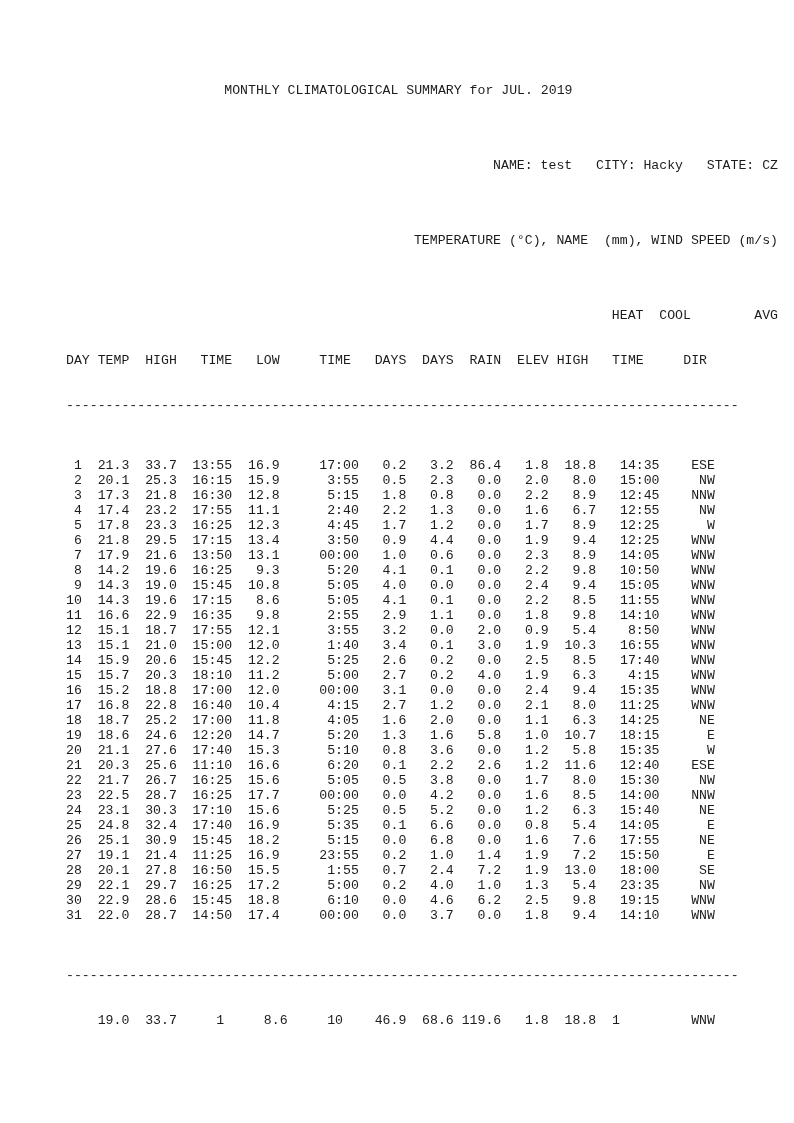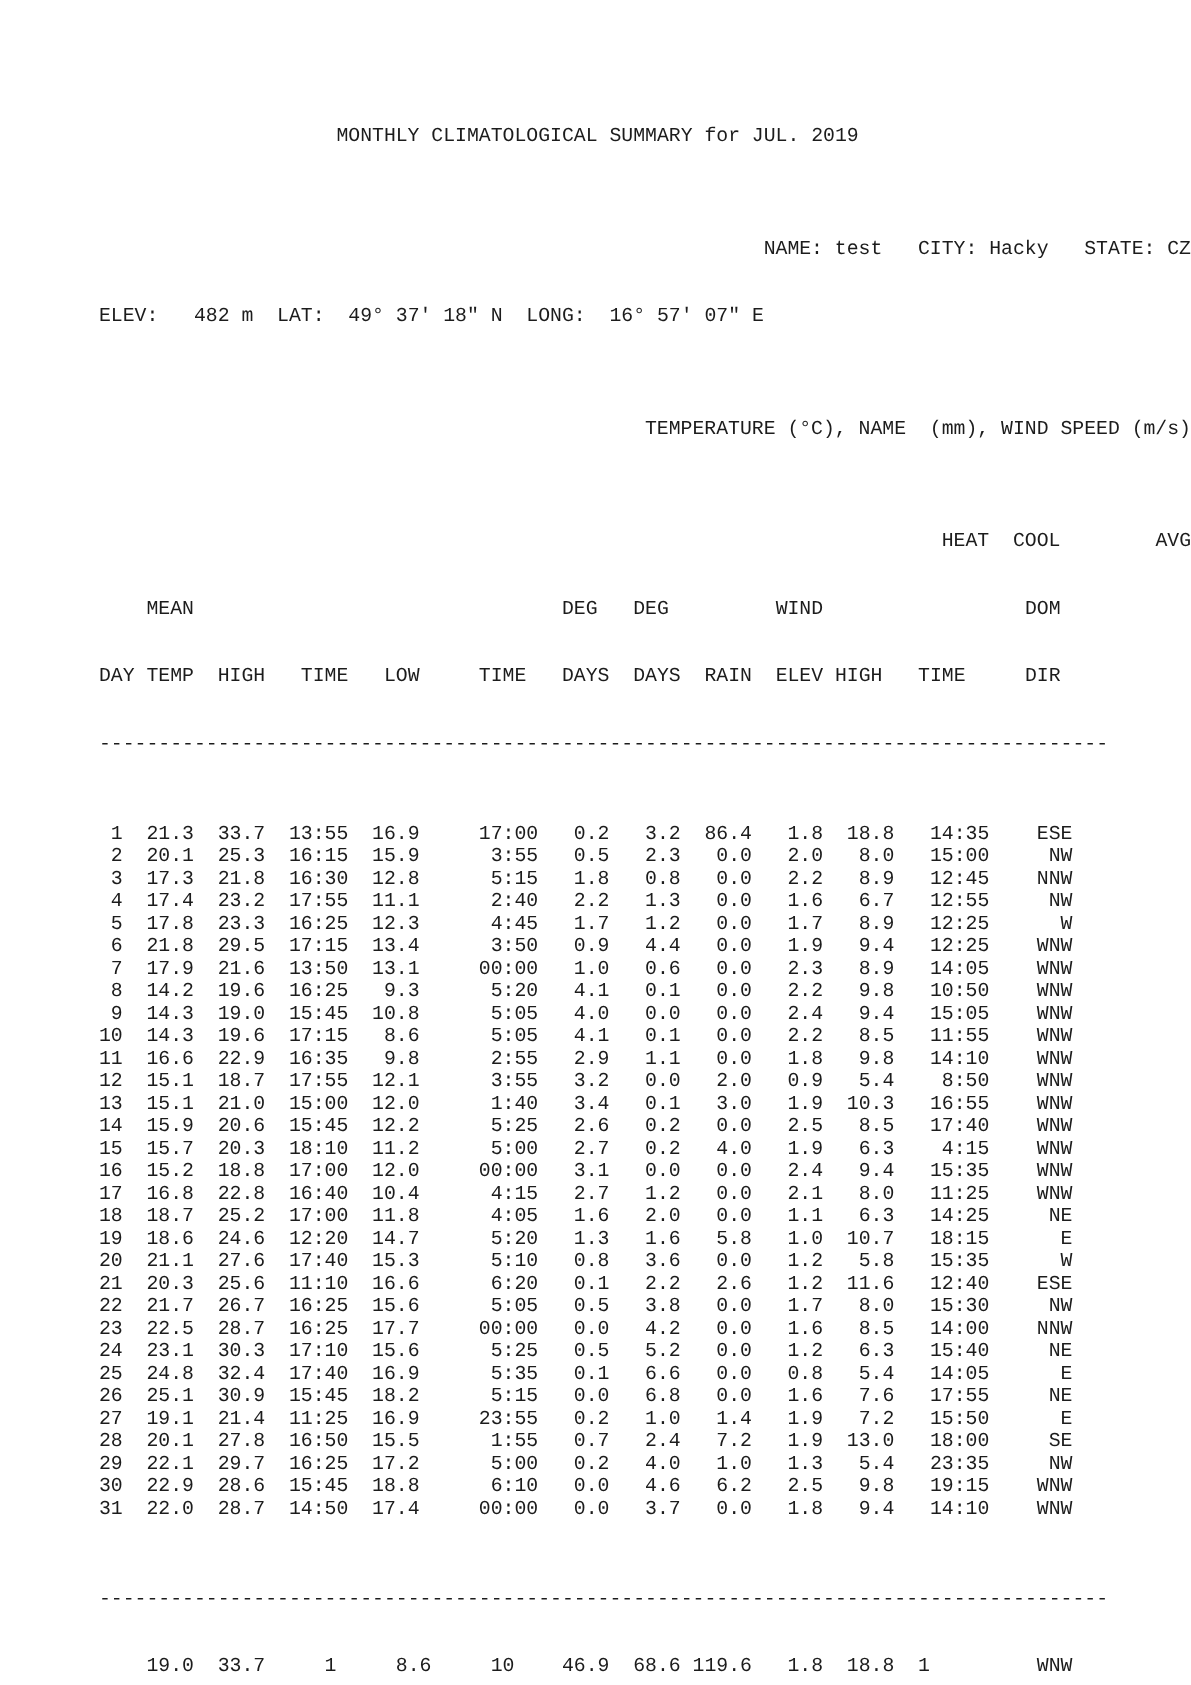--- a/index.html
+++ b/index.html
@@ -9,21 +9,21 @@
   }
   body {
     width: 794px;
     height: 1123px;
     overflow: hidden;
   }
   .page {
     box-sizing: border-box;
     width: 794px;
     height: 1123px;
-    padding: 53px 0 0 66px;
+    padding: 53px 16px 0 66px;
     font-family: "Liberation Mono", "DejaVu Sans Mono", monospace;
     font-size: 13.2px;
     line-height: 15px;
     color: #1c1c1c;
     white-space: pre;
   }
   .line {
     display: block;
     min-height: 15px;
     white-space: pre;
@@ -33,26 +33,24 @@
   
   .mt1 { margin-top: 15px; text-align: right; }
 </style>
 </head>
 <body>
 
 <div class="page">
   <span class="line ind">MONTHLY CLIMATOLOGICAL SUMMARY for JUL. 2019</span>
 
   <span class="line mt1">NAME: test   CITY: Hacky   STATE: CZ</span>
-  <span class="line">ELEV:   482 m  LAT:  49° 37' 18" N  LONG:  16° 57' 07" E</span>
 
   <span class="line ind mt1">TEMPERATURE (°C), NAME  (mm), WIND SPEED (m/s)</span>
 
   <span class="line mt1">                                       HEAT  COOL        AVG</span>
-  <span class="line">    MEAN                               DEG   DEG         WIND                 DOM</span>
   <span class="line">DAY TEMP  HIGH   TIME   LOW     TIME   DAYS  DAYS  RAIN  ELEV HIGH   TIME     DIR</span>
   <span class="line" id="sep-top">-------------------------------------------------------------------------------------</span>
 
   <div id="table-body"><span class="line"> 1  21.3  33.7  13:55  16.9     17:00   0.2   3.2  86.4   1.8  18.8   14:35    ESE</span><span class="line"> 2  20.1  25.3  16:15  15.9      3:55   0.5   2.3   0.0   2.0   8.0   15:00     NW</span><span class="line"> 3  17.3  21.8  16:30  12.8      5:15   1.8   0.8   0.0   2.2   8.9   12:45    NNW</span><span class="line"> 4  17.4  23.2  17:55  11.1      2:40   2.2   1.3   0.0   1.6   6.7   12:55     NW</span><span class="line"> 5  17.8  23.3  16:25  12.3      4:45   1.7   1.2   0.0   1.7   8.9   12:25      W</span><span class="line"> 6  21.8  29.5  17:15  13.4      3:50   0.9   4.4   0.0   1.9   9.4   12:25    WNW</span><span class="line"> 7  17.9  21.6  13:50  13.1     00:00   1.0   0.6   0.0   2.3   8.9   14:05    WNW</span><span class="line"> 8  14.2  19.6  16:25   9.3      5:20   4.1   0.1   0.0   2.2   9.8   10:50    WNW</span><span class="line"> 9  14.3  19.0  15:45  10.8      5:05   4.0   0.0   0.0   2.4   9.4   15:05    WNW</span><span class="line">10  14.3  19.6  17:15   8.6      5:05   4.1   0.1   0.0   2.2   8.5   11:55    WNW</span><span class="line">11  16.6  22.9  16:35   9.8      2:55   2.9   1.1   0.0   1.8   9.8   14:10    WNW</span><span class="line">12  15.1  18.7  17:55  12.1      3:55   3.2   0.0   2.0   0.9   5.4    8:50    WNW</span><span class="line">13  15.1  21.0  15:00  12.0      1:40   3.4   0.1   3.0   1.9  10.3   16:55    WNW</span><span class="line">14  15.9  20.6  15:45  12.2      5:25   2.6   0.2   0.0   2.5   8.5   17:40    WNW</span><span class="line">15  15.7  20.3  18:10  11.2      5:00   2.7   0.2   4.0   1.9   6.3    4:15    WNW</span><span class="line">16  15.2  18.8  17:00  12.0     00:00   3.1   0.0   0.0   2.4   9.4   15:35    WNW</span><span class="line">17  16.8  22.8  16:40  10.4      4:15   2.7   1.2   0.0   2.1   8.0   11:25    WNW</span><span class="line">18  18.7  25.2  17:00  11.8      4:05   1.6   2.0   0.0   1.1   6.3   14:25     NE</span><span class="line">19  18.6  24.6  12:20  14.7      5:20   1.3   1.6   5.8   1.0  10.7   18:15      E</span><span class="line">20  21.1  27.6  17:40  15.3      5:10   0.8   3.6   0.0   1.2   5.8   15:35      W</span><span class="line">21  20.3  25.6  11:10  16.6      6:20   0.1   2.2   2.6   1.2  11.6   12:40    ESE</span><span class="line">22  21.7  26.7  16:25  15.6      5:05   0.5   3.8   0.0   1.7   8.0   15:30     NW</span><span class="line">23  22.5  28.7  16:25  17.7     00:00   0.0   4.2   0.0   1.6   8.5   14:00    NNW</span><span class="line">24  23.1  30.3  17:10  15.6      5:25   0.5   5.2   0.0   1.2   6.3   15:40     NE</span><span class="line">25  24.8  32.4  17:40  16.9      5:35   0.1   6.6   0.0   0.8   5.4   14:05      E</span><span class="line">26  25.1  30.9  15:45  18.2      5:15   0.0   6.8   0.0   1.6   7.6   17:55     NE</span><span class="line">27  19.1  21.4  11:25  16.9     23:55   0.2   1.0   1.4   1.9   7.2   15:50      E</span><span class="line">28  20.1  27.8  16:50  15.5      1:55   0.7   2.4   7.2   1.9  13.0   18:00     SE</span><span class="line">29  22.1  29.7  16:25  17.2      5:00   0.2   4.0   1.0   1.3   5.4   23:35     NW</span><span class="line">30  22.9  28.6  15:45  18.8      6:10   0.0   4.6   6.2   2.5   9.8   19:15    WNW</span><span class="line">31  22.0  28.7  14:50  17.4     00:00   0.0   3.7   0.0   1.8   9.4   14:10    WNW</span></div>
 
   <span class="line" id="sep-bottom">-------------------------------------------------------------------------------------</span>
   <span class="line" id="summary-row">    19.0  33.7     1     8.6     10    46.9  68.6 119.6   1.8  18.8  1         WNW</span>
 
   
   

